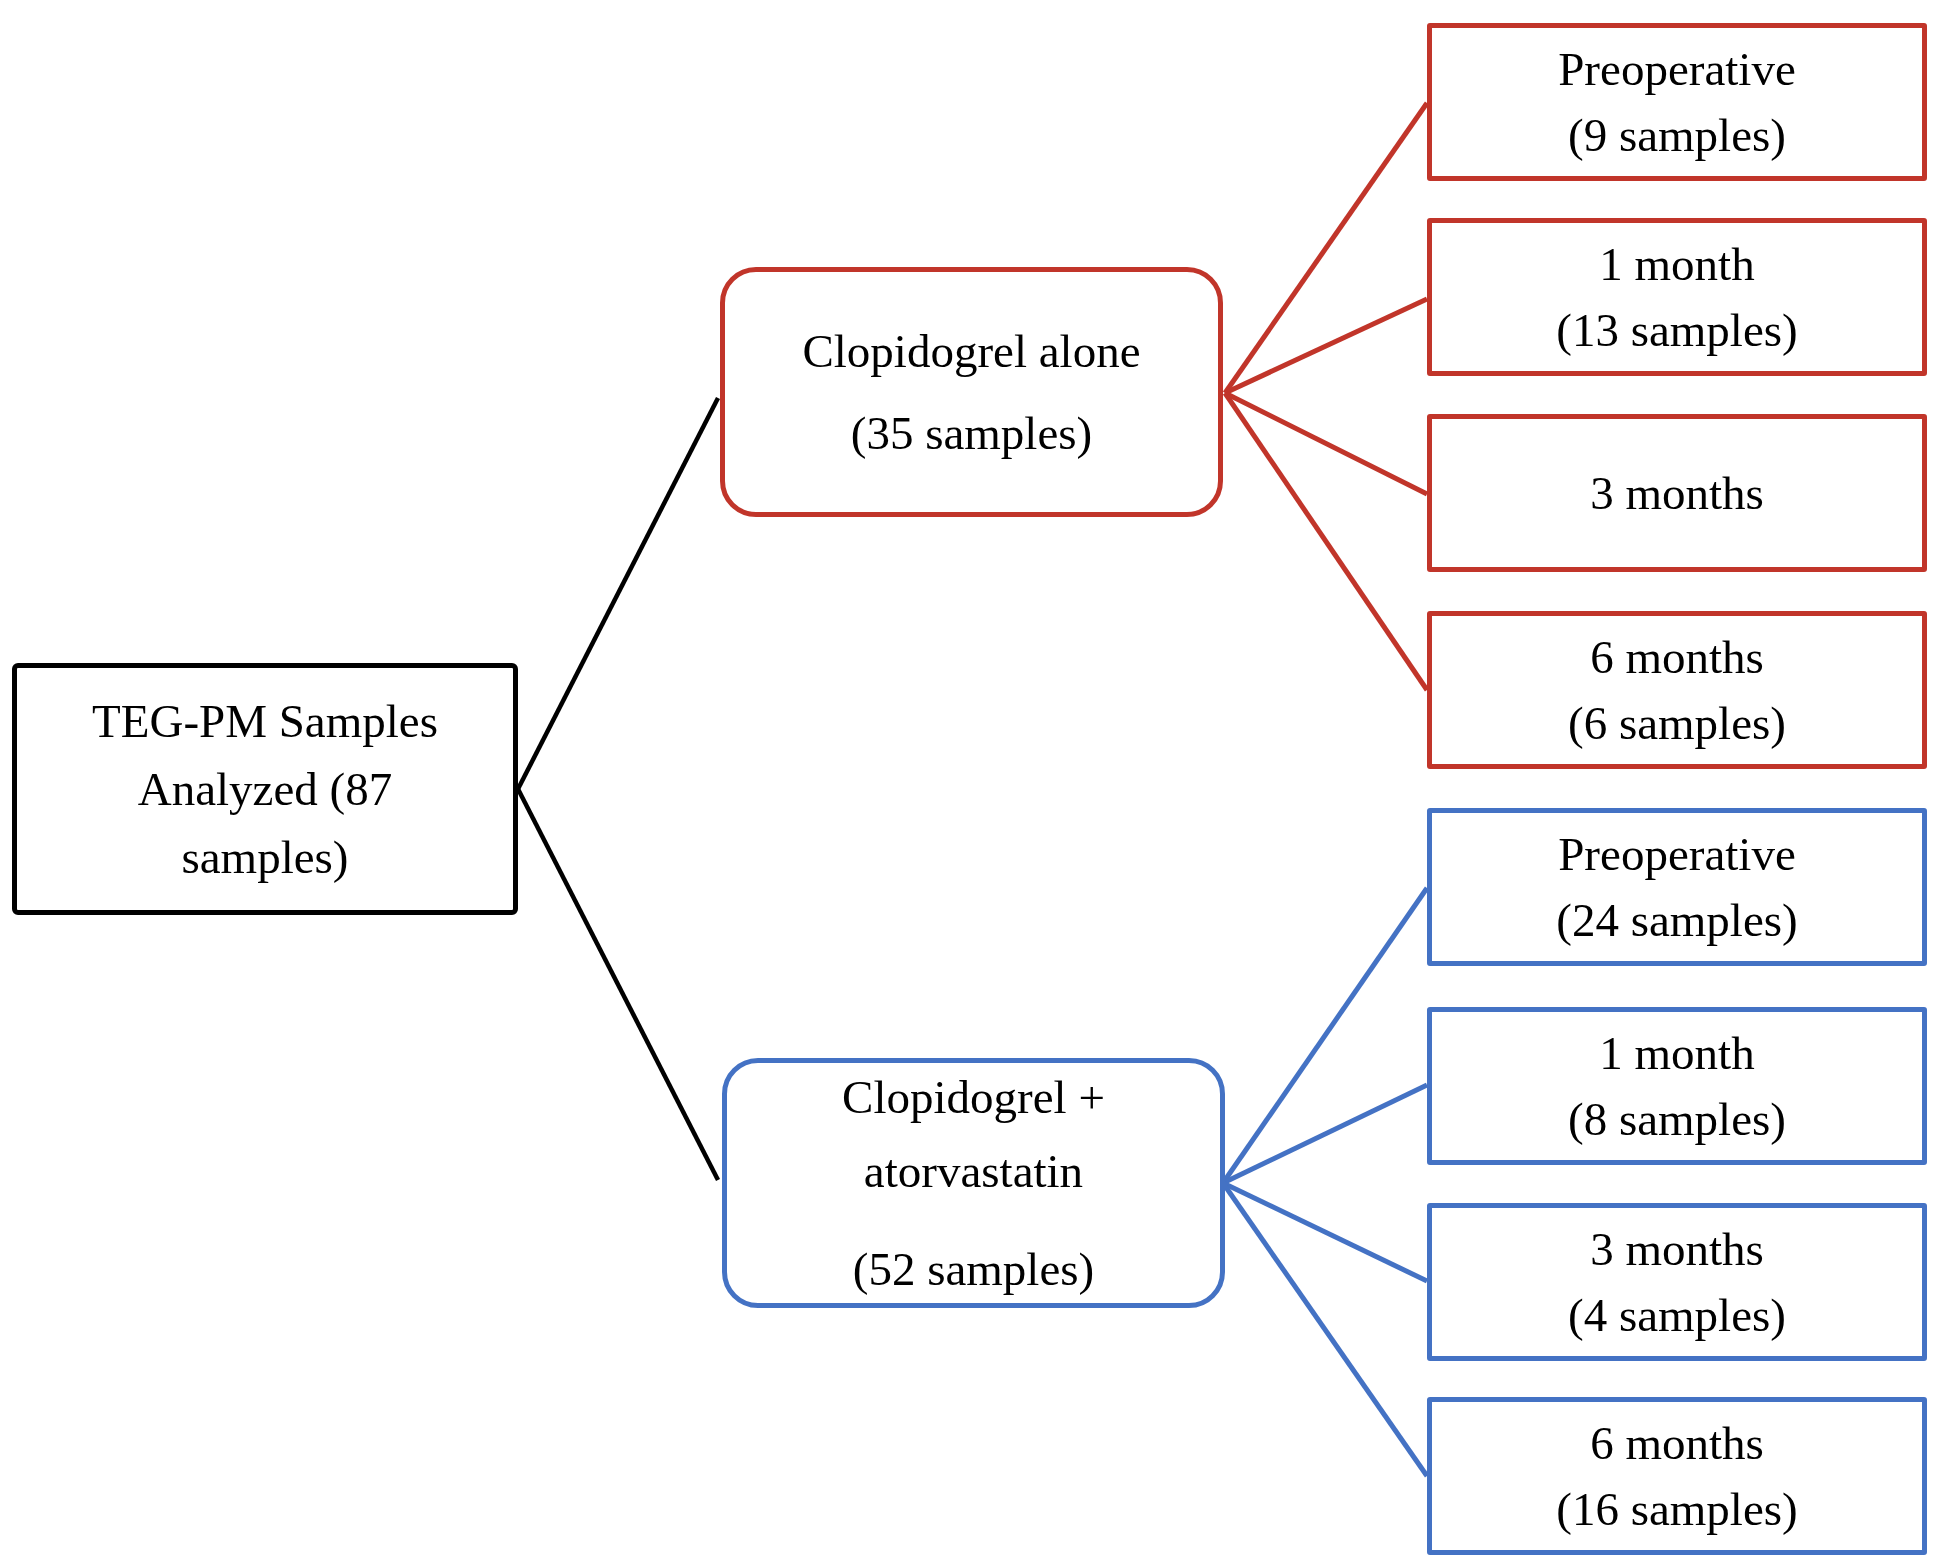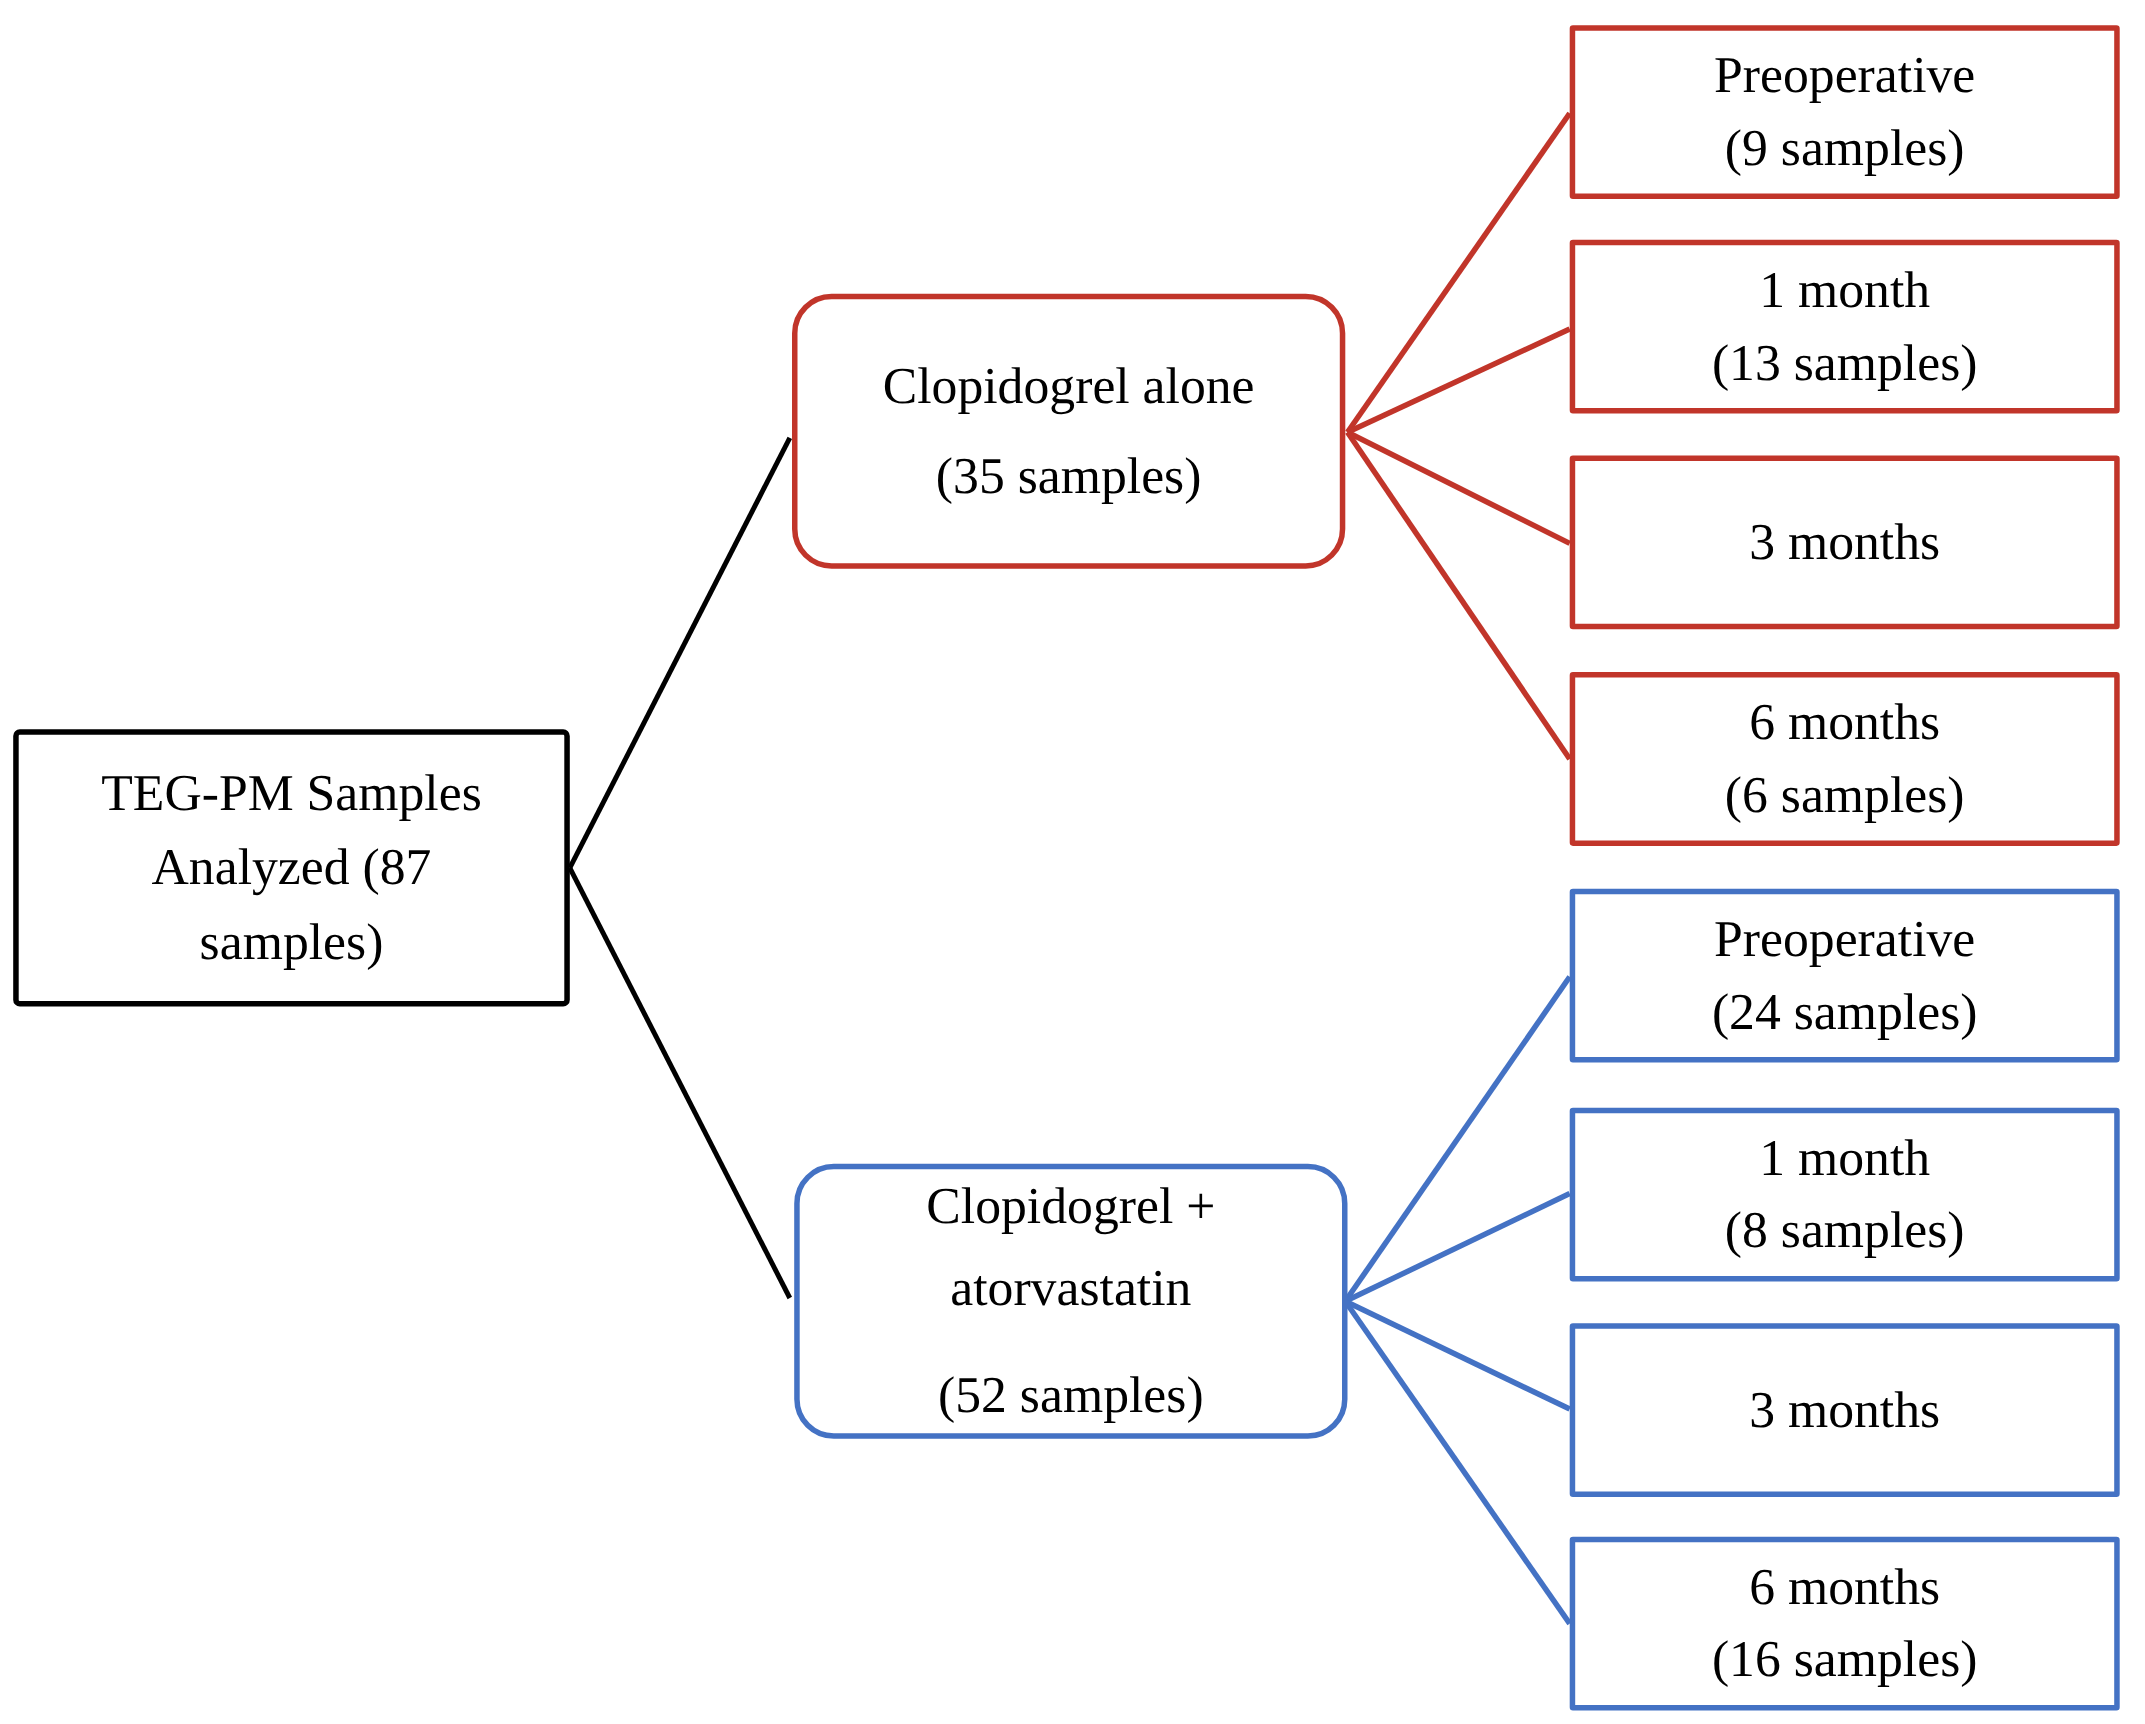--- a/index.html
+++ b/index.html
@@ -143,19 +143,20 @@
   <div class="box leaf leaf-blue leaf-5">
     <div class="line">Preoperative</div>
     <div class="line">(24 samples)</div>
   </div>
   <div class="box leaf leaf-blue leaf-6">
     <div class="line">1 month</div>
     <div class="line">(8 samples)</div>
   </div>
   <div class="box leaf leaf-blue leaf-7">
     <div class="line">3 months</div>
+    <div class="line">(4 samples)</div>
   </div>
   <div class="box leaf leaf-blue leaf-8">
     <div class="line">6 months</div>
     <div class="line">(16 samples)</div>
   </div>
 
 </div>
 
 </body></html>

